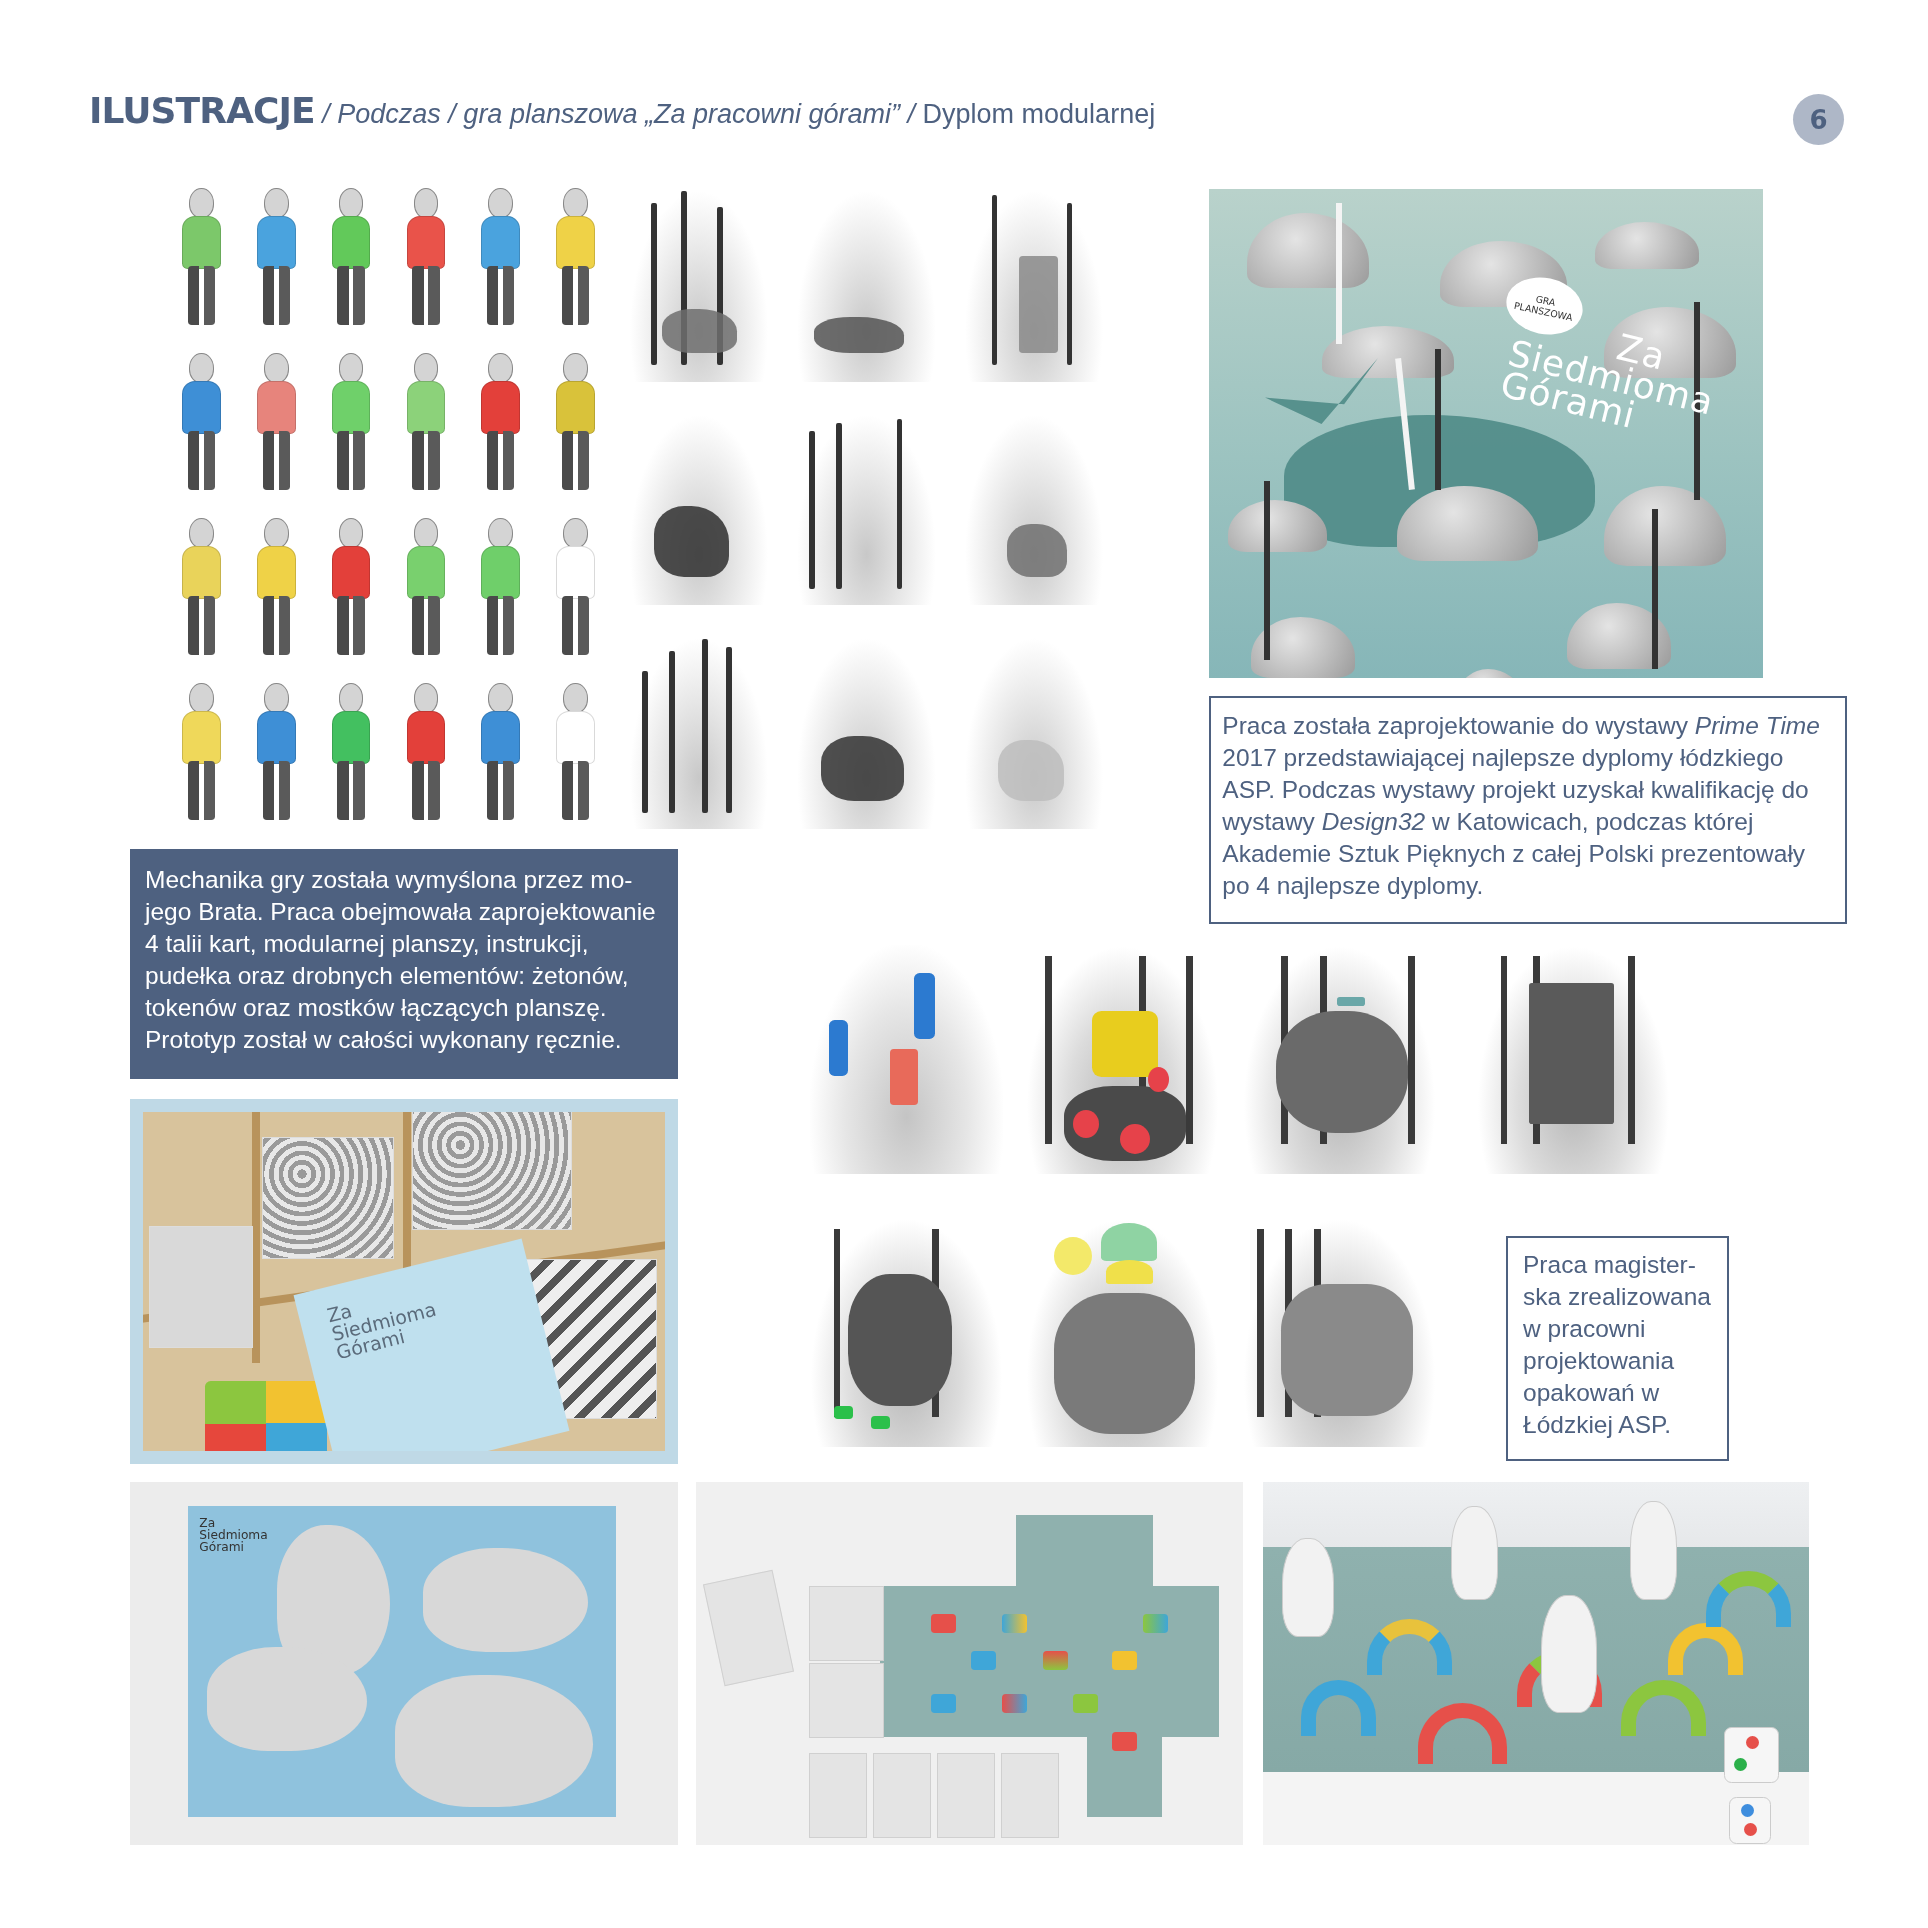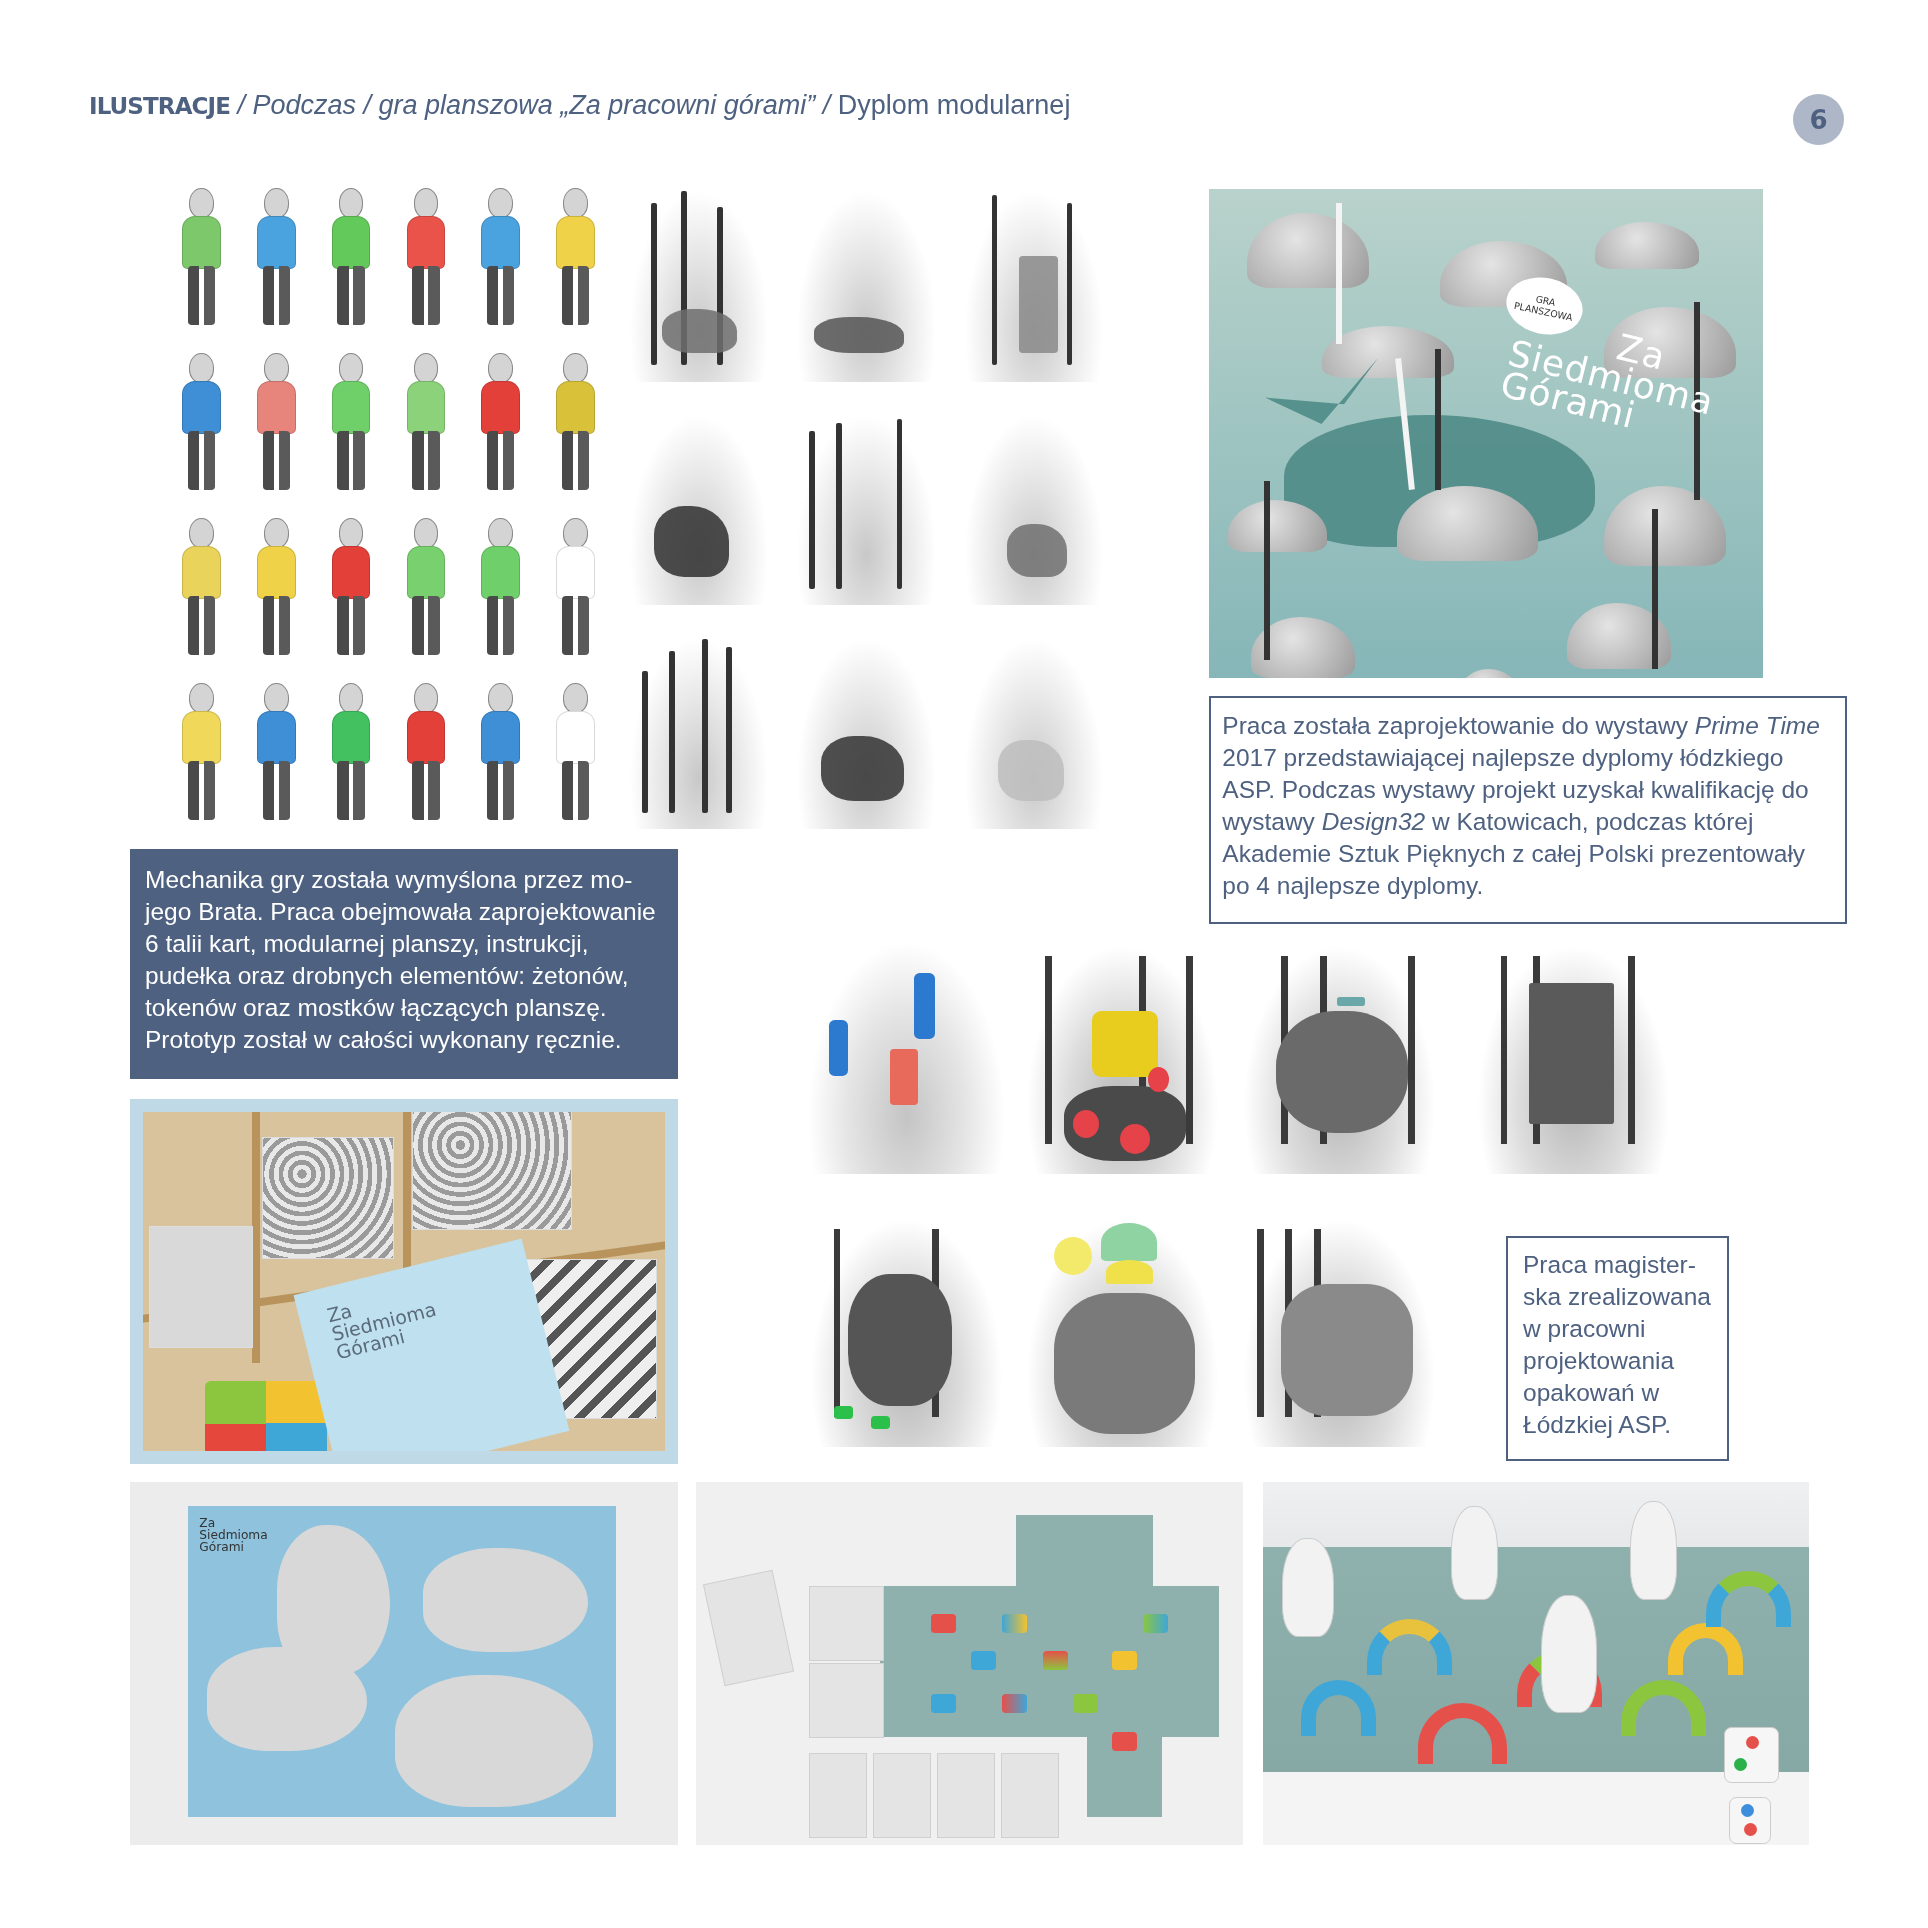--- a/index.html
+++ b/index.html
@@ -1,20 +1,20 @@
 <!DOCTYPE html>
 <html style="font-size:15px"><head>
 <meta charset="utf-8">
 <style>
   * { box-sizing: border-box; margin: 0; padding: 0; }
   html, body { width: 1928px; height: 1928px; background: #ffffff; overflow: hidden; }
   body { position: relative; font-family: "Liberation Sans", "DejaVu Sans", sans-serif; color: #4e6180; }
 
   .header { position: absolute; left: 89px; top: 90px; height: 38px; display: flex; align-items: baseline; white-space: nowrap; }
-  .header .section { font-family: "DejaVu Sans", sans-serif; font-weight: bold; font-size: 23px; color: #4e6180; letter-spacing: -0.9px; }
+  .header .section { font-family: "DejaVu Sans", sans-serif; font-weight: bold; font-size: 36px; color: #4e6180; letter-spacing: -0.9px; }
   .header .crumb { font-size: 27px; color: #4e6180; font-style: italic; margin-left: 7.5px; }
   .header .crumb.plain { font-style: normal; }
   .header .sep { font-size: 27px; color: #4e6180; margin-left: 7.5px; font-style: italic; }
 
   .page-badge { position: absolute; left: 1793px; top: 94px; width: 51px; height: 51px; border-radius: 50%; background: #aeb7c7; display: flex; align-items: center; justify-content: center; font-family: "DejaVu Sans", sans-serif; font-weight: bold; font-size: 26px; color: #4e6180; }
 
   .panel { position: absolute; overflow: hidden; }
 
   
   .chars { left: 167px; top: 179px; width: 443px; height: 650px; display: grid; grid-template-columns: repeat(6, 1fr); grid-template-rows: repeat(4, 1fr); gap: 9.4px 5.6px; }
@@ -285,21 +285,21 @@
     <div>Siedmioma</div>
     <div>Górami</div>
   </div>
 </div>
 
 <div class="textbox prime">
   <span>Praca została zaprojektowanie do wystawy </span><i>Prime Time</i><span> 2017 przedstawiającej najlepsze dyplomy łódzkiego ASP. Podczas wystawy projekt uzyskał kwalifikację do wystawy </span><i>Design32</i><span> w Katowicach, podczas której Akademie Sztuk Pięknych z całej Polski prezentowały po 4 najlepsze dyplomy.</span>
 </div>
 
 <div class="textbox mech">
-  <span>Mechanika gry została wymyślona przez mo-jego Brata. Praca obejmowała zaprojektowanie 6 talii kart, modularnej planszy, instrukcji, pudełka oraz drobnych elementów: żetonów, tokenów oraz mostków łączących planszę. Prototyp został w całości wykonany ręcznie.</span>
+  <span>Mechanika gry została wymyślona przez mo-jego Brata. Praca obejmowała zaprojektowanie 4 talii kart, modularnej planszy, instrukcji, pudełka oraz drobnych elementów: żetonów, tokenów oraz mostków łączących planszę. Prototyp został w całości wykonany ręcznie.</span>
 </div>
 
 <div class="illu" style="left:810px;top:945px;background:radial-gradient(ellipse at 50% 75%, #c4c4c4 0%, #e6e6e6 45%, #ffffff 72%)">
   <div class="accent" style="left:19px;top:75px;width:19px;height:56px;background:#2c7ad0;border-radius:5.6px"></div>
   <div class="accent" style="left:104px;top:28px;width:21px;height:66px;background:#2c7ad0;border-radius:5.6px"></div>
   <div class="accent" style="left:80px;top:104px;width:28px;height:56px;background:#e86a5a;border-radius:3.8px"></div>
 </div>
 <div class="illu" style="left:1026px;top:945px">
   <div class="tree" style="left:19px"></div>
     <div class="tree" style="left:113px"></div>

